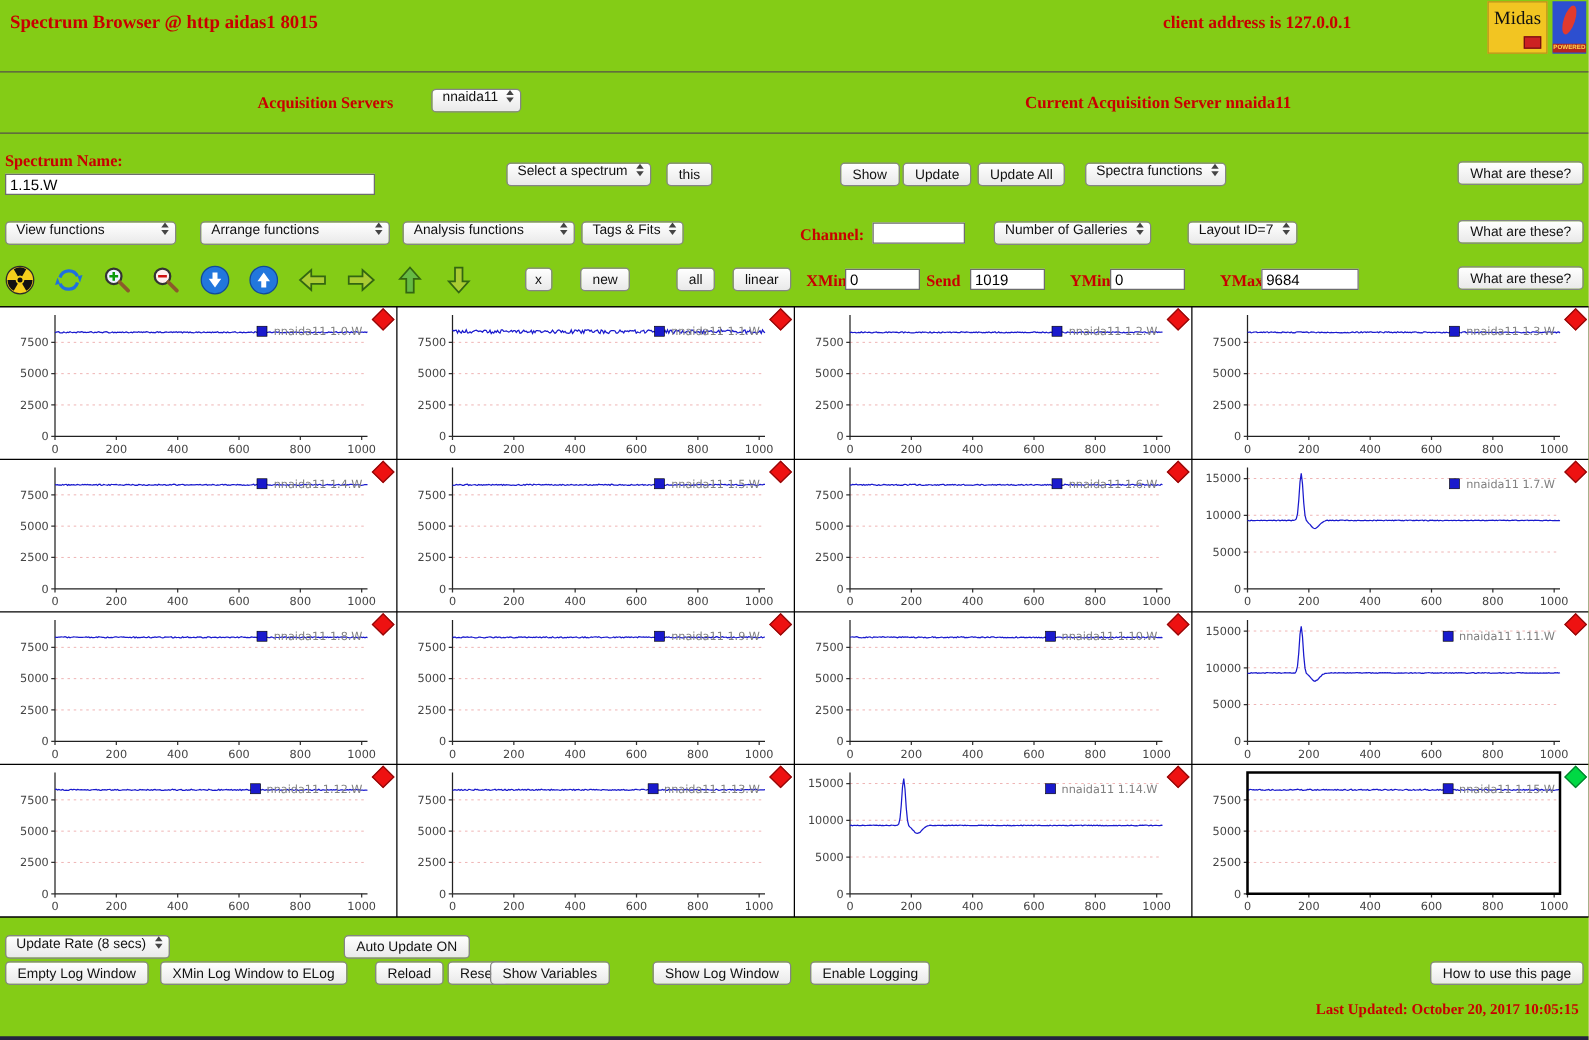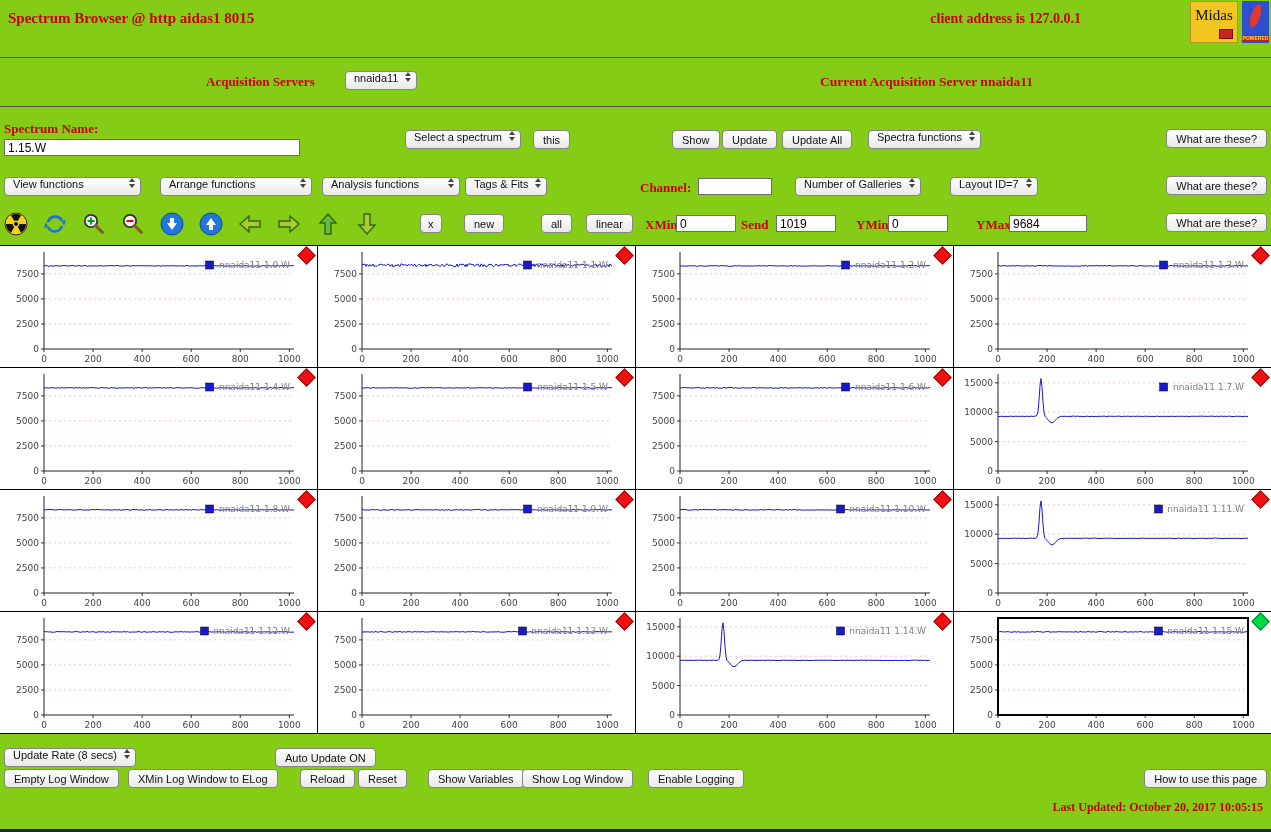--- a/index.html
+++ b/index.html
@@ -775,21 +775,21 @@
           <i class="u"></i>
           <i class="d"></i>
         </span>
     </span>
     <span class="btn abs" style="left:275px;top:14px">Auto Update ON</span>
 
     <span class="btn abs" style="left:4px;top:35px">Empty Log Window</span>
     <span class="btn abs" style="left:128px;top:35px">XMin Log Window to ELog</span>
     <span class="btn abs" style="left:300px;top:35px">Reload</span>
     <span class="btn abs" style="left:358px;top:35px">Reset</span>
-    <span class="btn abs" style="left:428px;top:35px">Show Variables</span>
+    <span class="btn abs" style="left:392px;top:35px">Show Variables</span>
     <span class="btn abs" style="left:522px;top:35px">Show Log Window</span>
     <span class="btn abs" style="left:648px;top:35px">Enable Logging</span>
     <span class="btn abs" style="right:4px;top:35px">How to use this page</span>
 
     <div class="abs rl lastupd">Last Updated: October 20, 2017 10:05:15</div>
     <div class="bbar"></div>
   </div>
 
 </div>
 

